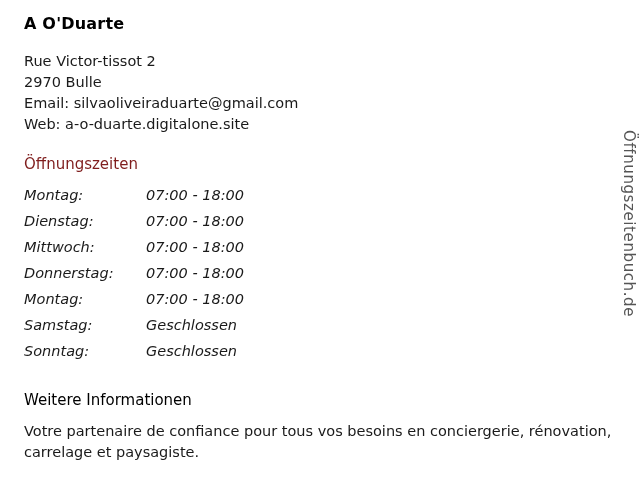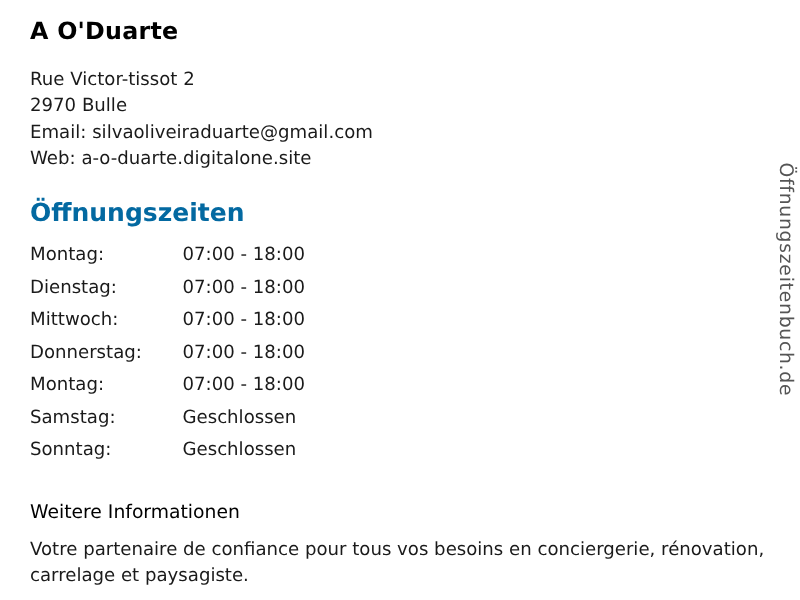--- a/index.html
+++ b/index.html
@@ -18,45 +18,46 @@
   .page {
     position: absolute;
     left: 0;
     top: 0;
     width: 640px;
     height: 480px;
     box-sizing: border-box;
     padding: 14px 24px 0 24px;
   }
   .company-name {
-    font-size: 19px;
+    font-size: 16px;
     font-weight: bold;
     letter-spacing: 0.2px;
     margin: 0 0 18px 0;
     color: #000000;
   }
   .address-block {
     font-size: 14.5px;
     line-height: 21px;
     color: #1a1a1a;
     margin-bottom: 20px;
   }
   .address-line {
     white-space: nowrap;
   }
   .section-title {
-    font-size: 20px;
-    font-weight: bold;
-    color: #0369a1;
+    font-size: 15px;
+    font-weight: normal;
+    color: #7f1d1d;
     margin: 0 0 14px 0;
   }
   .hours-table {
     border-collapse: collapse;
     font-size: 14.5px;
     margin-bottom: 22px;
+    font-style: italic;
   }
   .hours-table td {
     padding: 0 0 10px 0;
     vertical-align: top;
     color: #1a1a1a;
   }
   .hours-day {
     width: 122px;
     white-space: nowrap;
   }

